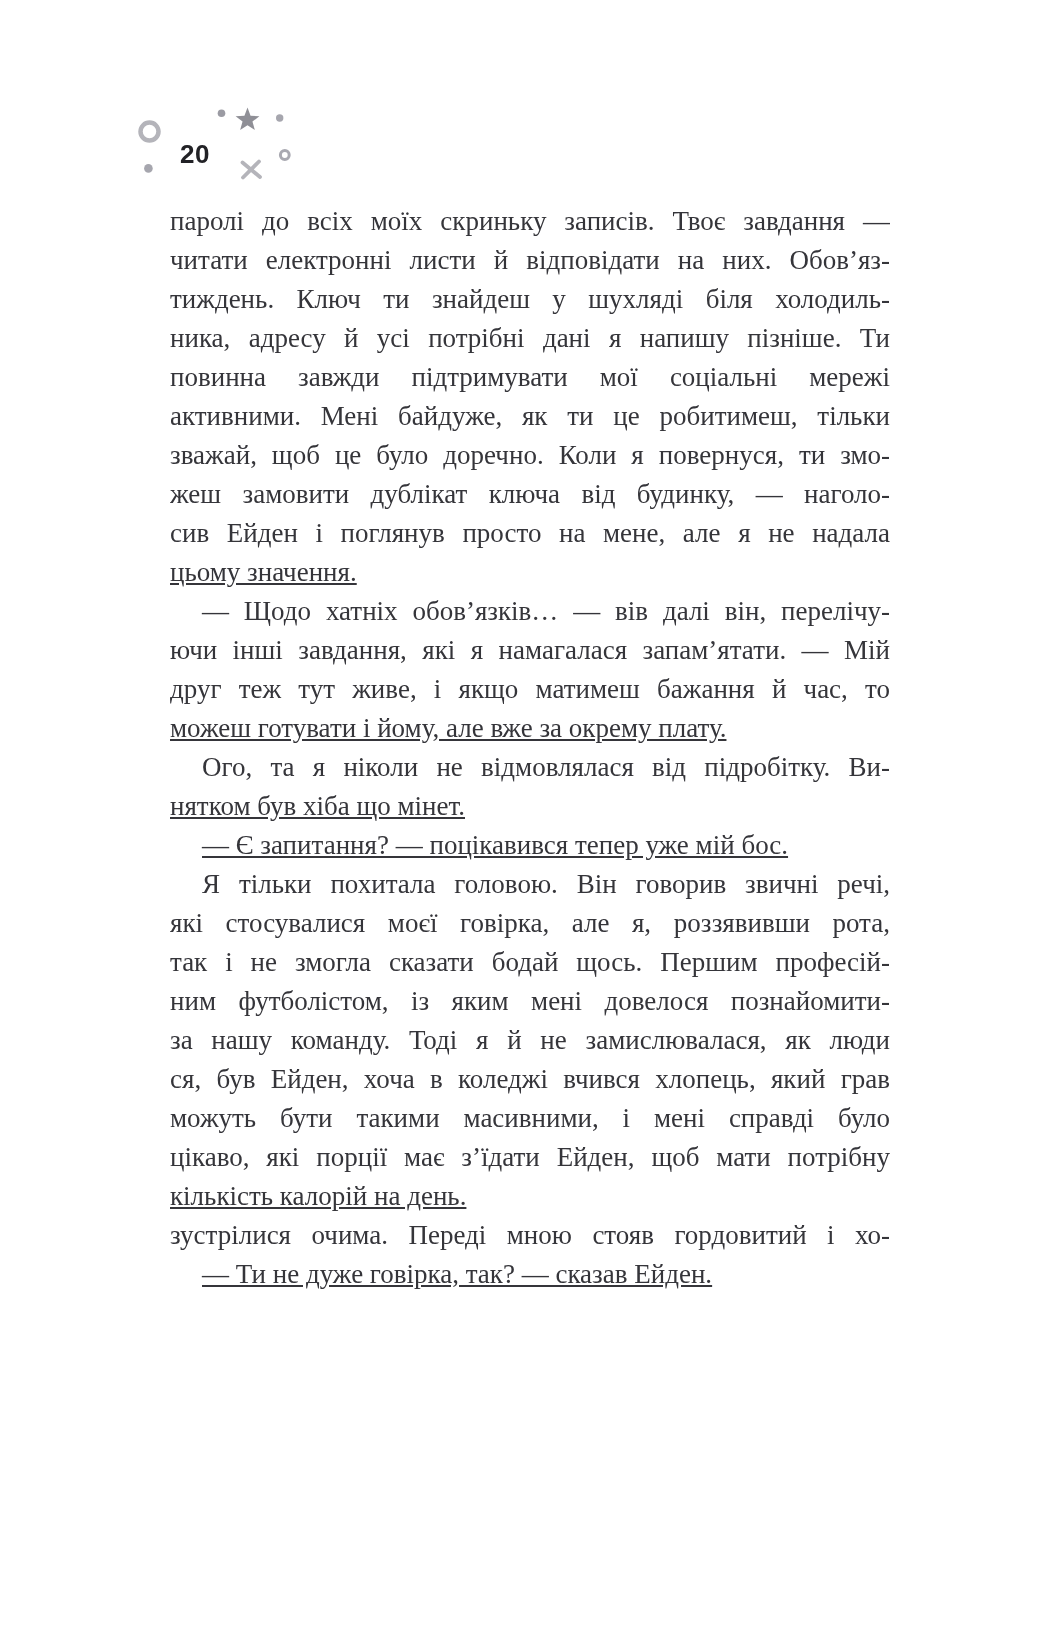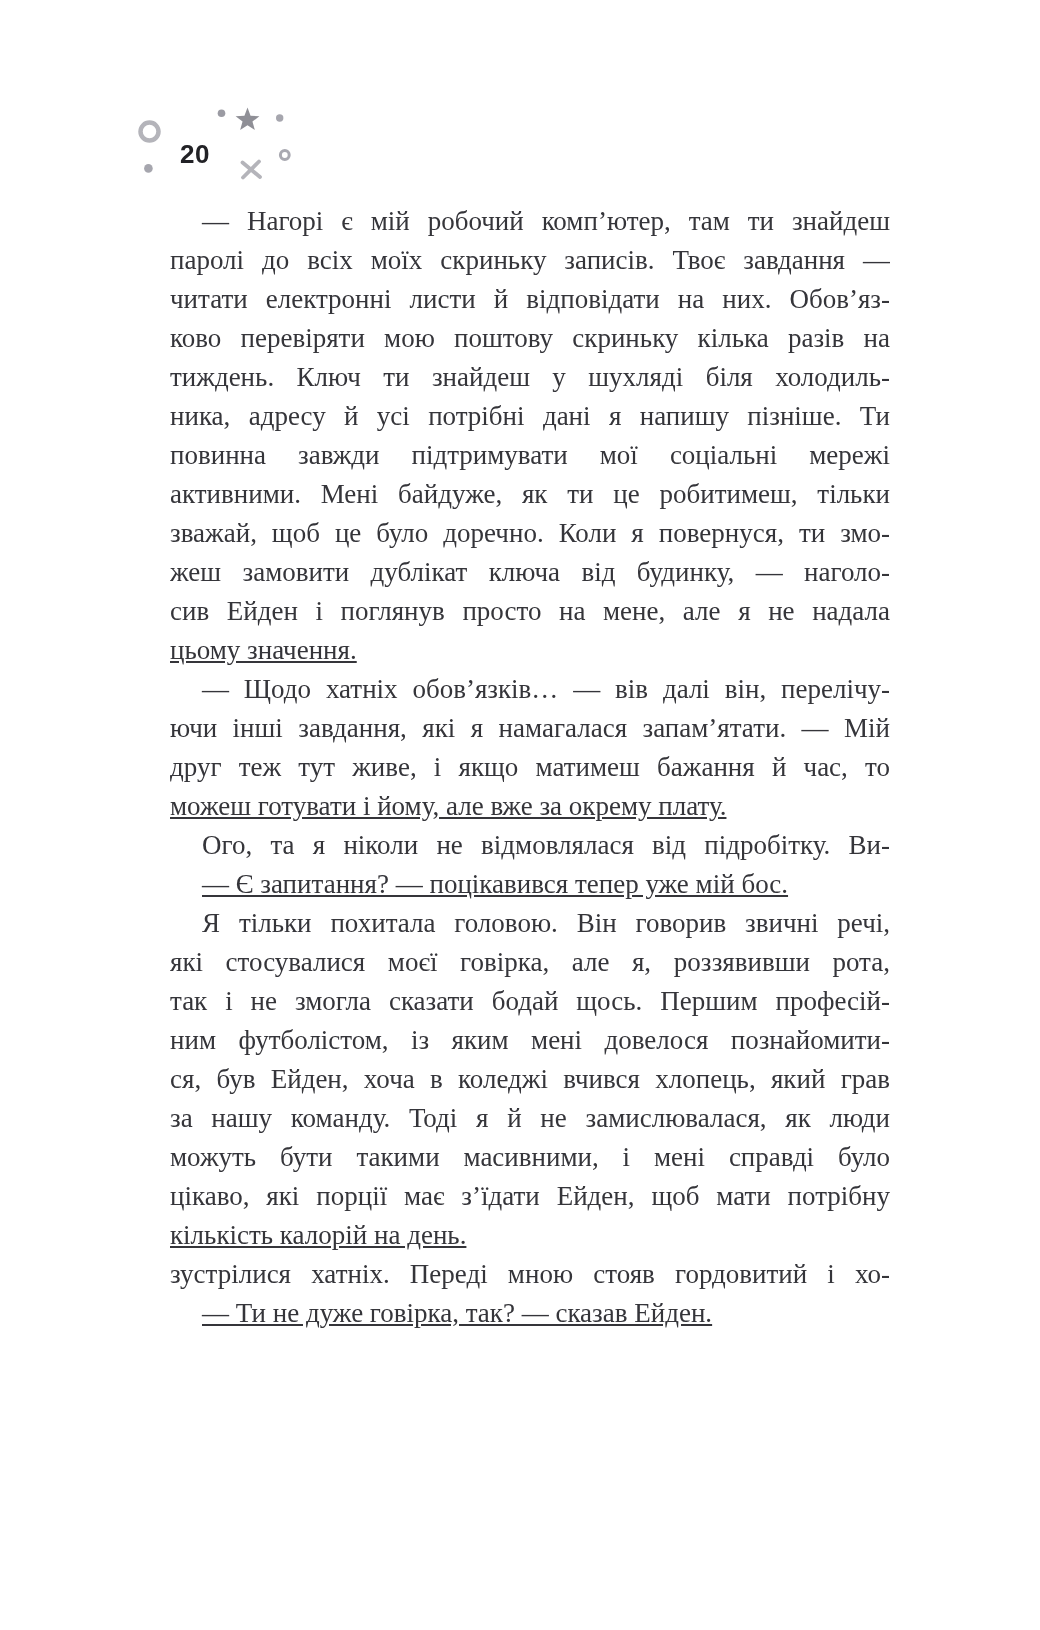--- a/index.html
+++ b/index.html
@@ -57,57 +57,56 @@
     <polygon points="127.5,12.5 130.56,20.79 139.4,21.14 132.45,26.61 134.85,35.11 127.5,30.2 120.15,35.11 122.55,26.61 115.61,21.14 124.44,20.79" fill="#8f8f96"></polygon>
     <circle cx="159.7" cy="23" r="3.7" fill="#a6a6ae"></circle>
     <path d="M122.5,67.5 L140,82 M139,66.5 L123,82.5" fill="none" stroke-width="3.8" stroke-linecap="round" stroke="#b4b4ba"></path>
     <circle cx="164.8" cy="60" r="4.4" fill="none" stroke-width="3" stroke="#a9a9b1"></circle>
   </svg>
 
   <div class="page-number">20</div>
 
   <main class="text-block">
       <div class="paragraph">
-        <div class="line first">— Нагорі є мій робочий комп’ютер, там ти знайдеш</div>
         <div class="line">паролі до всіх моїх скриньку записів. Твоє завдання —</div>
         <div class="line">читати електронні листи й відповідати на них. Обов’яз-</div>
-        <div class="line">ково перевіряти мою поштову скриньку кілька разів на</div>
         <div class="line">тиждень. Ключ ти знайдеш у шухляді біля холодиль-</div>
         <div class="line">ника, адресу й усі потрібні дані я напишу пізніше. Ти</div>
         <div class="line">повинна завжди підтримувати мої соціальні мережі</div>
         <div class="line">активними. Мені байдуже, як ти це робитимеш, тільки</div>
         <div class="line">зважай, щоб це було доречно. Коли я повернуся, ти змо-</div>
         <div class="line">жеш замовити дублікат ключа від будинку, — наголо-</div>
         <div class="line">сив Ейден і поглянув просто на мене, але я не надала</div>
         <div class="line last">цьому значення.</div>
       </div>
       <div class="paragraph">
         <div class="line first">— Щодо хатніх обов’язків… — вів далі він, перелічу-</div>
         <div class="line">ючи інші завдання, які я намагалася запам’ятати. — Мій</div>
         <div class="line">друг теж тут живе, і якщо матимеш бажання й час, то</div>
         <div class="line last">можеш готувати і йому, але вже за окрему плату.</div>
       </div>
       <div class="paragraph">
         <div class="line first">Ого, та я ніколи не відмовлялася від підробітку. Ви-</div>
+        <div class="line last">нятком був хіба що мінет.</div>
       </div>
       <div class="paragraph">
         <div class="line first last">— Є запитання? — поцікавився тепер уже мій бос.</div>
       </div>
       <div class="paragraph">
         <div class="line first">Я тільки похитала головою. Він говорив звичні речі,</div>
         <div class="line">які стосувалися моєї говірка, але я, роззявивши рота,</div>
         <div class="line">так і не змогла сказати бодай щось. Першим професій-</div>
         <div class="line">ним футболістом, із яким мені довелося познайомити-</div>
+        <div class="line">за нашу команду. Тоді я й не замислювалася, як люди</div>
         <div class="line">ся, був Ейден, хоча в коледжі вчився хлопець, який грав</div>
-        <div class="line">за нашу команду. Тоді я й не замислювалася, як люди</div>
         <div class="line">можуть бути такими масивними, і мені справді було</div>
         <div class="line">цікаво, які порції має з’їдати Ейден, щоб мати потрібну</div>
         <div class="line last">кількість калорій на день.</div>
       </div>
       <div class="paragraph">
-        <div class="line">зустрілися хатніх. Переді мною стояв гордовитий і хо-</div>
+        <div class="line">зустрілися очима. Переді мною стояв гордовитий і хо-</div>
       </div>
       <div class="paragraph">
         <div class="line first last">— Ти не дуже говірка, так? — сказав Ейден.</div>
       </div>
     </main>
 
 </div>
 
 </body></html>

